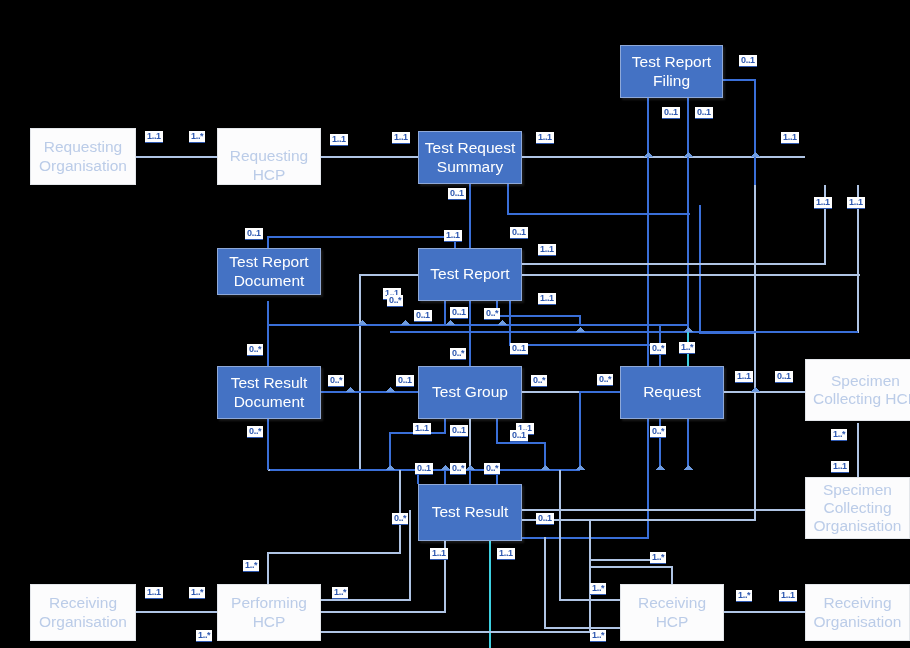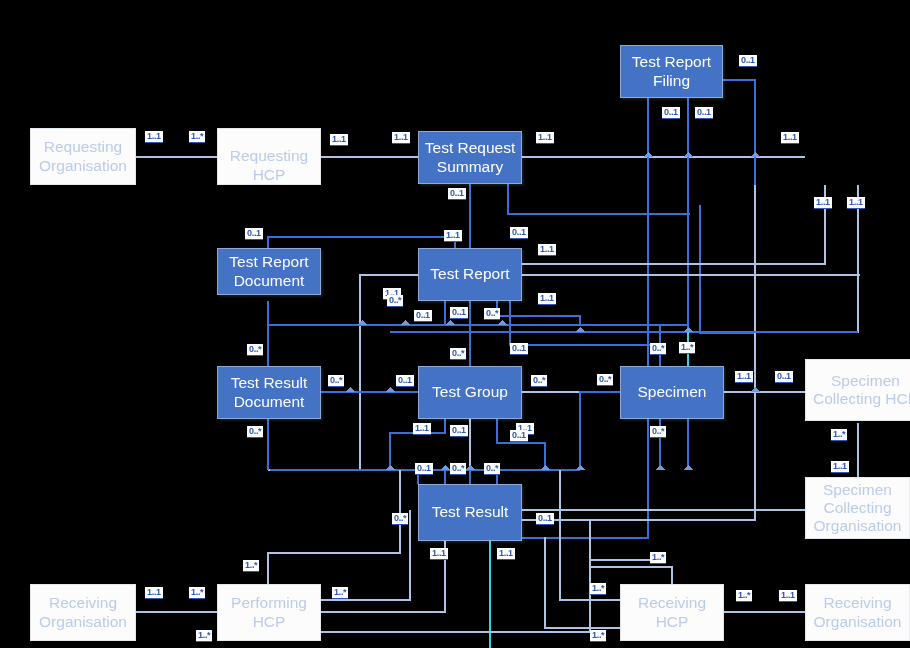--- a/index.html
+++ b/index.html
@@ -147,21 +147,21 @@
   <div class="node filled" style="left:418px;top:248px;width:104px;height:53px;">
       <span class="lbl">Test Report</span>
     </div>
   <div class="node filled" style="left:217px;top:366px;width:104px;height:53px;">
       <span class="lbl">Test Result Document</span>
     </div>
   <div class="node filled" style="left:418px;top:366px;width:104px;height:53px;">
       <span class="lbl">Test Group</span>
     </div>
   <div class="node filled" style="left:620px;top:366px;width:104px;height:53px;">
-      <span class="lbl">Specimen</span>
+      <span class="lbl">Request</span>
     </div>
   <div class="node plain" style="left:805px;top:359px;width:121px;height:62px;">
       <span class="lbl">Specimen Collecting HCP</span>
     </div>
   <div class="node filled" style="left:418px;top:484px;width:104px;height:57px;">
       <span class="lbl">Test Result</span>
     </div>
   <div class="node plain" style="left:805px;top:477px;width:105px;height:62px;">
       <span class="lbl">Specimen Collecting Organisation</span>
     </div>

